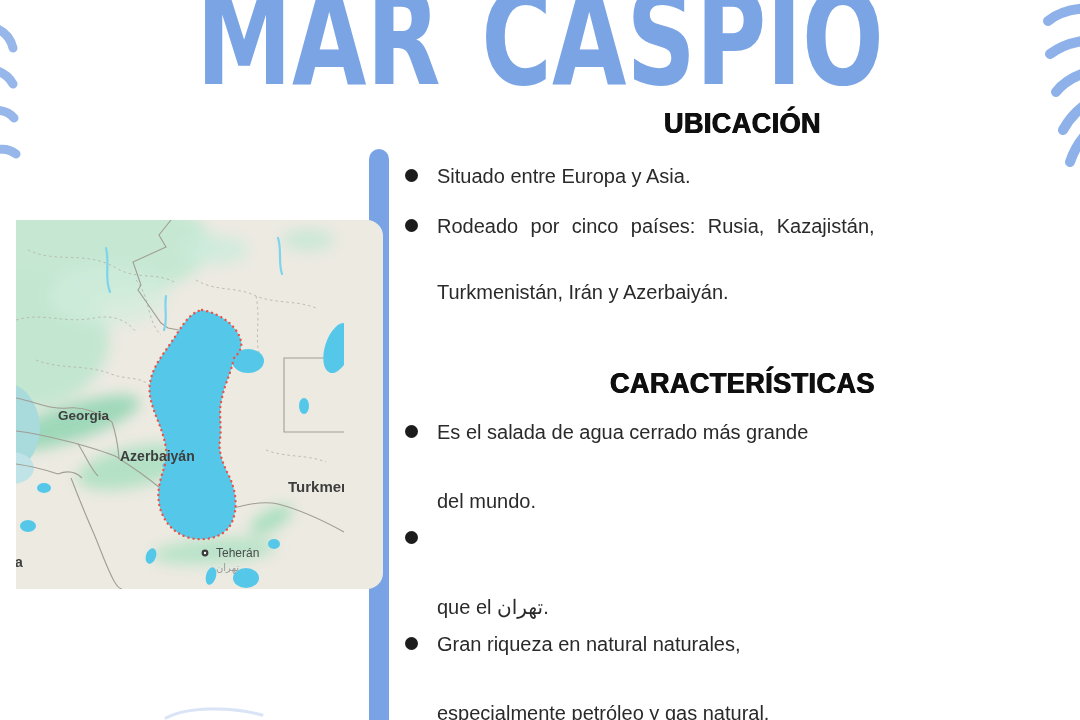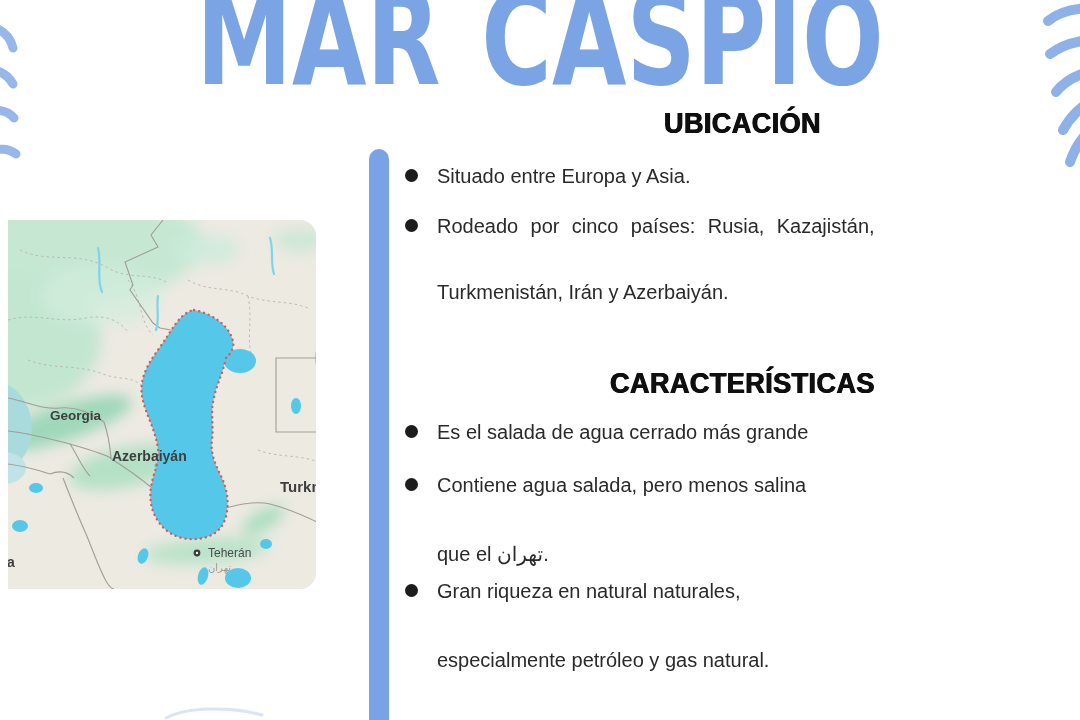--- a/index.html
+++ b/index.html
@@ -40,21 +40,21 @@
   .b-row { display:flex; align-items:flex-start; }
   #list-ubicacion .b-row { height:50px; }
   #list-caracteristicas .b-row { height:53px; }
   .dot { width:13px; height:13px; border-radius:50%; background:#1c1c1c;
          margin:13px 19px 0 0; flex:none; }
   .txt { font-size:20px; line-height:40px; color:#2a2a2a; white-space:nowrap; }
   .cont { padding-left:32px;margin-top:16px; }
   .stretch { word-spacing:0.34em; }
   
   .map {
-    position:absolute; left:8px; top:220px; width:308px; height:369px;
+    position:absolute; left:16px; top:220px; width:367px; height:369px;
     border-radius:0 16px 16px 0; overflow:hidden; background:#edeae2;
   }
   .map svg { display:block; }
   .map-country-label { font-family:"Liberation Sans",sans-serif; font-weight:bold; fill:#3e3e3e; }
   .map-city-label { font-family:"Liberation Sans",sans-serif; fill:#4a4a4a; }
   .map-native-label { font-family:"DejaVu Sans",sans-serif; fill:#9a9a9a; }
 </style>
 </head>
 <body>
 
@@ -102,22 +102,24 @@
 </div>
 
 <div class="heading" id="h-caracteristicas">CARACTERÍSTICAS</div>
 
 <div class="blist" id="list-caracteristicas">
   <div class="b-row">
     <span class="dot"></span>
     <span class="txt">Es el salada de agua cerrado más grande</span>
   </div>
   <div class="b-row">
-    <span class="dot"></span>
-    <span class="txt">Contiene agua salada, pero menos salina</span>
+    <span class="txt cont">del mundo.</span>
+  </div>
+  <div class="b-row">
+    <span class="dot"></span>
   </div>
   <div class="b-row">
     <span class="txt cont">que el تهران.</span>
   </div>
   <div class="b-row">
     <span class="dot"></span>
     <span class="txt">Gran riqueza en natural naturales,</span>
   </div>
   <div class="b-row">
     <span class="txt cont">especialmente petróleo y gas natural.</span>

